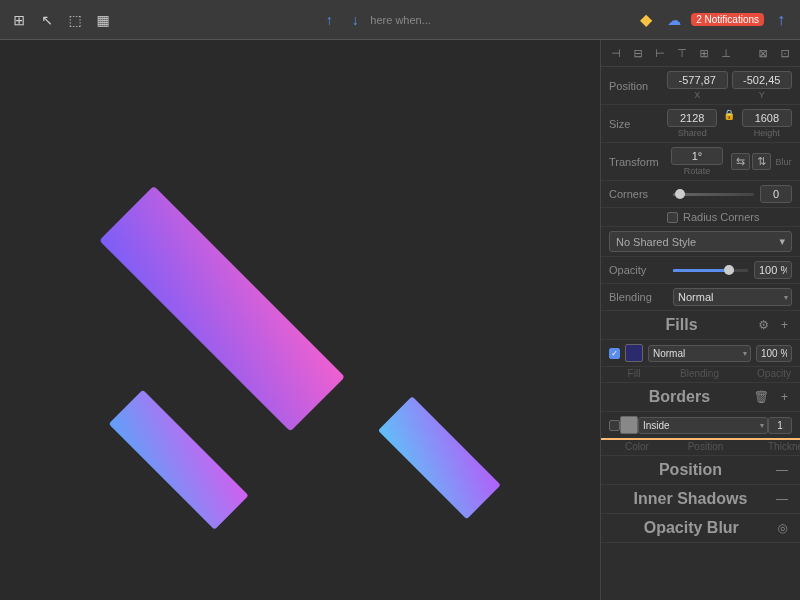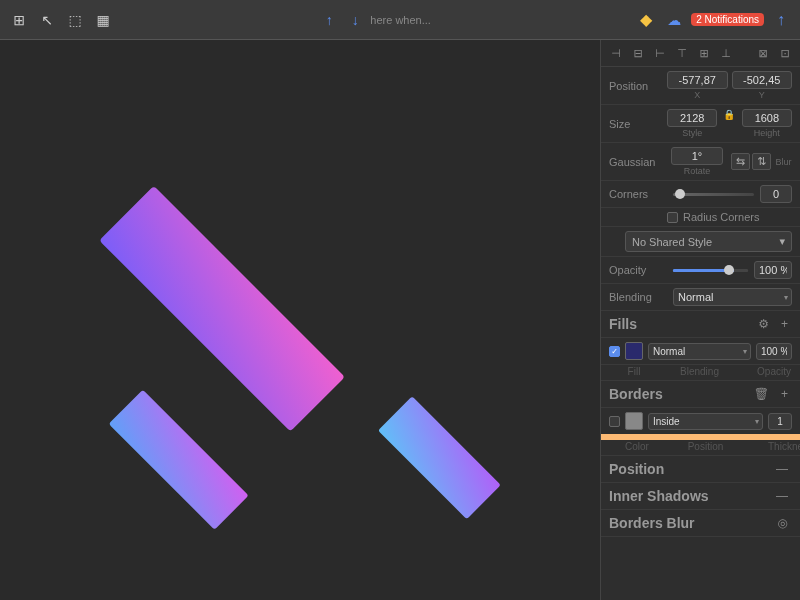--- a/index.html
+++ b/index.html
@@ -168,21 +168,20 @@
       background: #3a3a3a;
       border: 1px solid #555;
       border-radius: 3px;
       color: #aaa;
       font-size: 11px;
       padding: 3px 6px;
       cursor: pointer;
       display: flex;
       align-items: center;
       justify-content: space-between;
-      margin-left: 16px;
     }
 
     
     .opacity-row {
       display: flex;
       align-items: center;
       padding: 4px 8px;
       border-bottom: 1px solid #3a3a3a;
       gap: 6px;
     }
@@ -236,21 +235,21 @@
     }
 
     
     .section-header {
       display: flex;
       align-items: center;
       padding: 5px 8px;
       border-bottom: 1px solid #3a3a3a;
       cursor: pointer;
     }
-    .section-title { color: #999; font-size: 14px; font-weight: 600; flex: 1; }
+    .section-title { color: #999; font-size: 16px; font-weight: 600; flex: 1; text-align: center; }
     .section-actions { display: flex; gap: 4px; }
     .section-action-btn { color: #888; font-size: 12px; cursor: pointer; padding: 1px 4px; }
 
     
     .fill-row {
       display: flex;
       align-items: center;
       padding: 4px 8px;
       border-bottom: 1px solid #3a3a3a;
       gap: 5px;
@@ -279,22 +278,21 @@
       border-bottom: 1px solid #3a3a3a;
       gap: 5px;
     }
     .sublabel { color: #555; font-size: 10px; text-align: center; }
 
     
     .border-row {
       display: flex;
       align-items: center;
       padding: 4px 8px;
-      border-bottom: 6px solid #fdba74;
-      gap: 5px;
+      border-bottom: 2px solid #fdba74;
     }
     .border-color-swatch {
       width: 18px; height: 18px;
       border-radius: 2px;
       background: #888;
       border: 1px solid #666;
       cursor: pointer;
     }
     .border-sublabels {
       display: flex;
@@ -417,32 +415,32 @@
           <div class="input-sublabel">Y</div>
         </div>
       </div>
     </div>
 
     <div class="prop-row">
       <div class="prop-label">Size</div>
       <div class="prop-inputs">
         <div class="input-group">
           <input class="input-field" type="text" value="2128" style="">
-          <div class="input-sublabel">Style</div>
+          <div class="input-sublabel">Shared</div>
         </div>
         <div class="lock-icon">🔒</div>
         <div class="input-group">
           <input class="input-field" type="text" value="1608" style="">
           <div class="input-sublabel">Height</div>
         </div>
       </div>
     </div>
 
     <div class="transform-row">
-      <div class="prop-label">Gaussian</div>
+      <div class="prop-label">Transform</div>
       <div class="transform-input-wrap">
         <input class="input-field" type="text" style="width: 52px;" value="1°">
         <div class="input-sublabel">Rotate</div>
       </div>
       <div class="flip-btns">
         <div class="flip-btn">⇆</div>
         <div class="flip-btn">⇅</div>
       </div>
       <div class="input-sublabel">Blur</div>
     </div>
@@ -553,20 +551,20 @@
     </div>
 
     <div class="section-header">
       <span class="section-title">Inner Shadows</span>
       <div class="section-actions">
         <span class="section-action-btn">—</span>
       </div>
     </div>
 
     <div class="section-header">
-      <span class="section-title">Borders Blur</span>
+      <span class="section-title">Opacity Blur</span>
       <div class="section-actions">
         <span class="section-action-btn">◎</span>
       </div>
     </div>
 
   </div>
 </div>
 
 </body></html>

